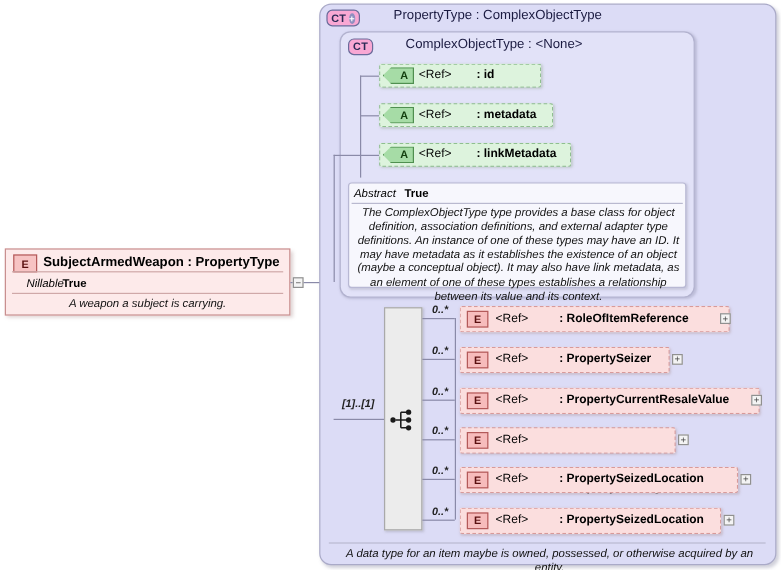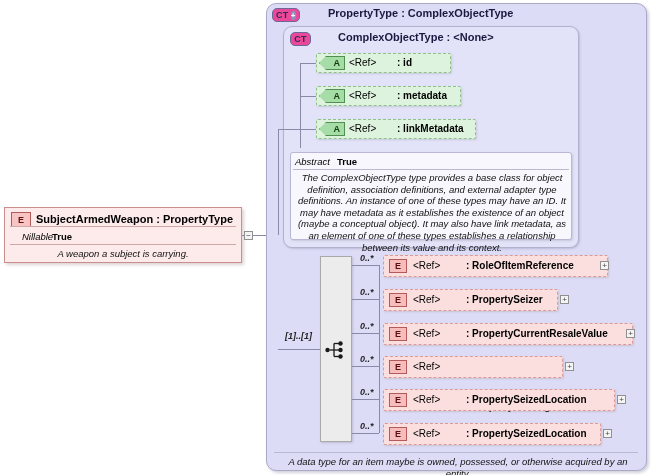--- a/index.html
+++ b/index.html
@@ -23,37 +23,37 @@
     background:#e2e2f8;
     border:1px solid #b2b2cf;
     border-radius:9px;
     box-shadow:1px 1px 2px rgba(120,120,150,.30);
   }
 
   
   .badge-ct{
     position:absolute;
     display:flex;align-items:center;justify-content:center;
-    background:#ec4899;
+    background:#f9a8d4;
     border:1px solid #6a6a9a;
     border-radius:5px;
     font-size:9px;font-weight:bold;color:#2a2a55;
     letter-spacing:.3px;
     box-sizing:border-box;
     height:14px;
   }
   .badge-ct .plus{
     display:inline-block;width:9px;height:9px;margin-left:2px;
     border-radius:50%;
     background:#8f8fc0;color:#fff;
     font-size:8px;line-height:9px;text-align:center;font-weight:bold;
   }
   .panel-title{
     position:absolute;
-    font-size:11px;font-weight:bold;color:#1a1a40;
+    font-size:11px;font-weight:normal;color:#1a1a40;
     white-space:nowrap;
     padding-left:22px;
   }
 
   
   .attr-row{
     position:absolute;height:20px;
     background:#ddf3dd;
     border:1px dashed #8fbf8f;
     border-radius:2px;

